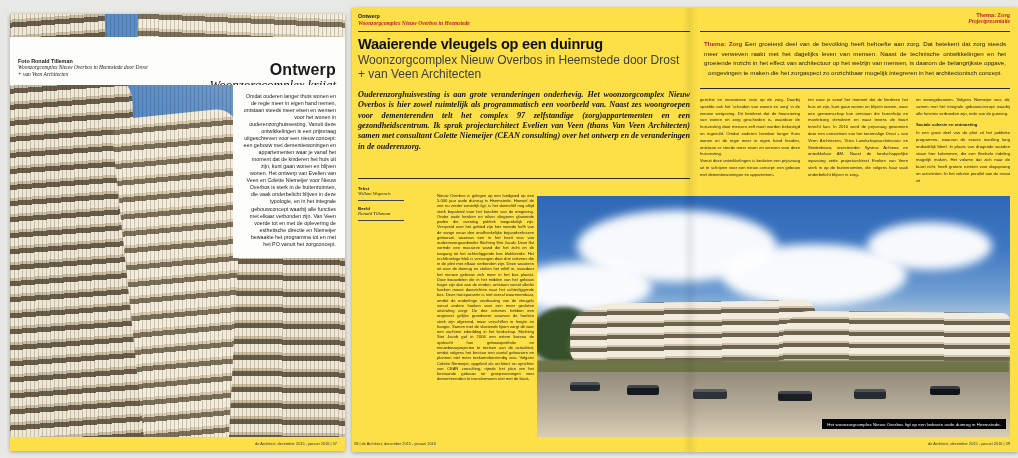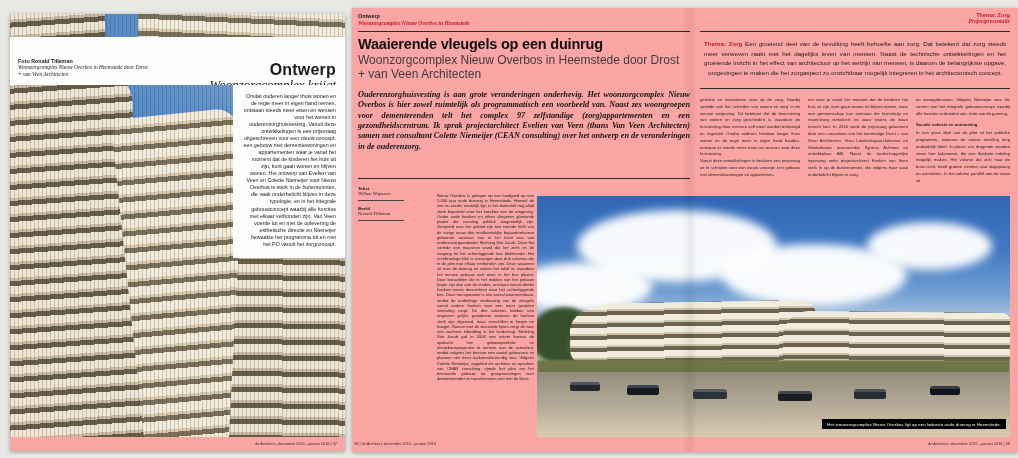--- a/index.html
+++ b/index.html
@@ -2,21 +2,21 @@
 <html><head>
 <meta charset="utf-8">
 <style>
   html,body{margin:0;padding:0;}
   body{
     width:1018px;height:458px;position:relative;overflow:hidden;
     background:#e8e8e5;
     font-family:"Liberation Sans", sans-serif;
     color:#1a1a1a;
   }
-  .page{position:absolute;background:#fca5a5;box-shadow:0 1px 4px rgba(0,0,0,.32);}
+  .page{position:absolute;background:#fde047;box-shadow:0 1px 4px rgba(0,0,0,.32);}
   #left-page{left:10px;top:14px;width:335px;height:437px;overflow:hidden;}
   #spread{left:352px;top:8px;width:666px;height:444px;overflow:hidden;}
 
   
   .facade{background:repeating-linear-gradient(178deg,#efe7d4 0 8px,#c9bda3 8px 11px,#675d49 11px 16px);}
   .facade2{background:repeating-linear-gradient(181deg,#f3ecdb 0 9px,#d8cbaf 9px 12px,#7b705a 12px 17px);}
   .slats{position:absolute;inset:0;background:repeating-linear-gradient(90deg,rgba(55,45,30,.22) 0 1px,transparent 1px 4px);}
   .lp-photo-strip{position:absolute;left:0;top:0;width:335px;height:23px;background:linear-gradient(90deg,#4d86c6,#6d9cd0);overflow:hidden;}
   .lp-photo-main{position:absolute;left:0;top:71px;width:335px;height:352px;background:linear-gradient(215deg,#9cb8d8 0%,#6495cd 18%,#4886c8 38%,#3f7ec2 55%);overflow:hidden;}
   .tw{position:absolute;}

